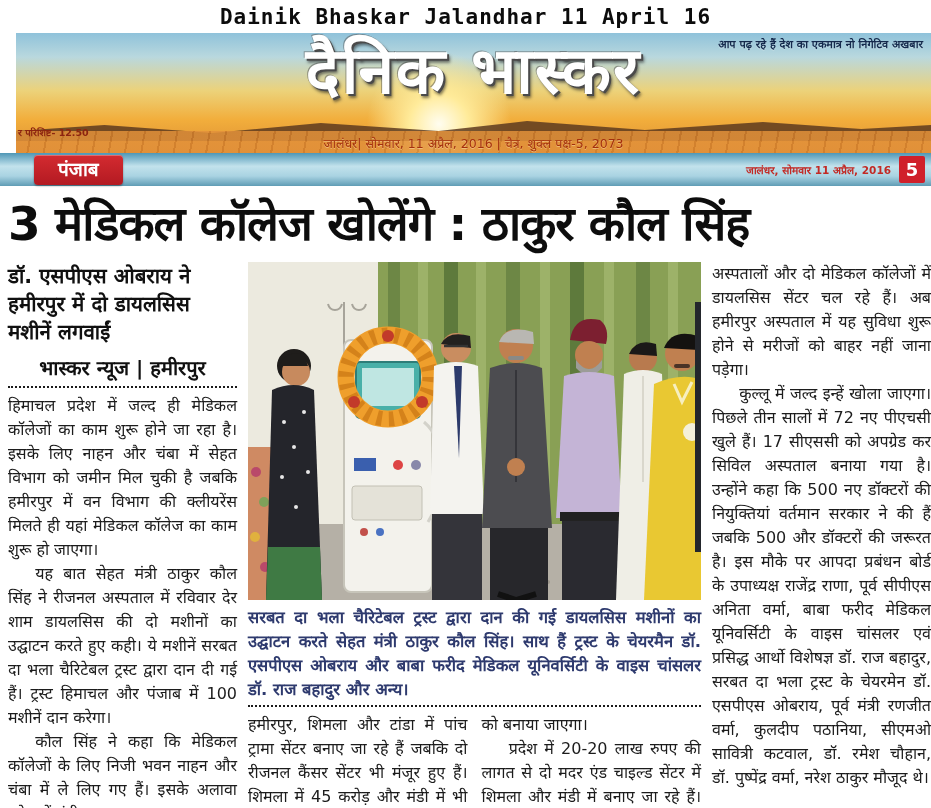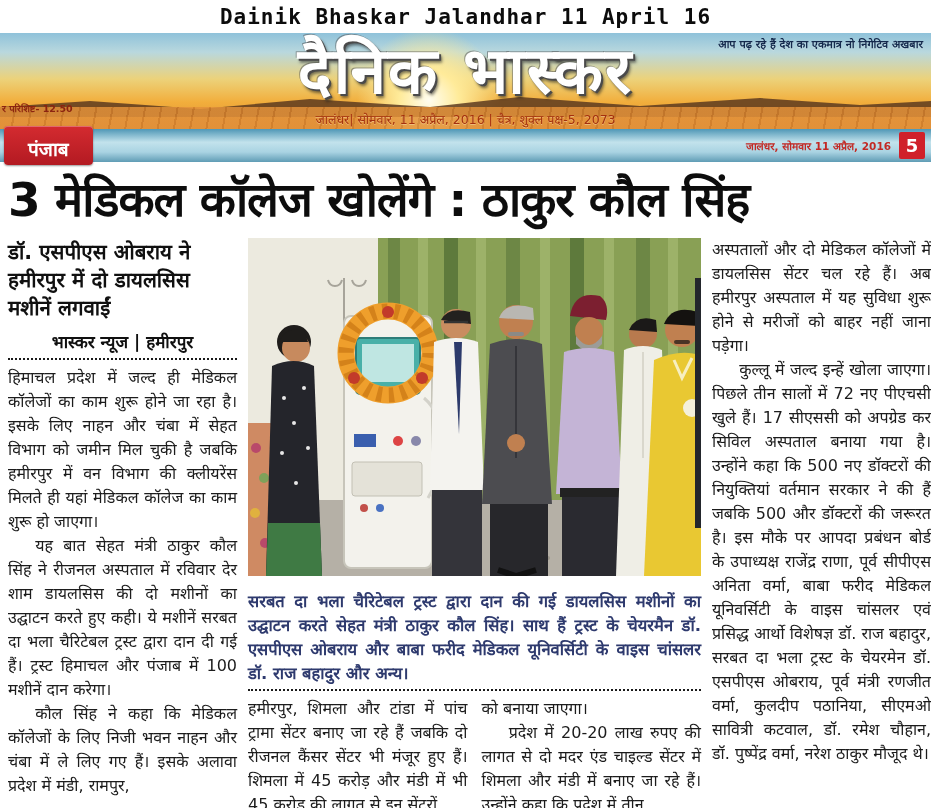--- a/index.html
+++ b/index.html
@@ -4,67 +4,67 @@
 <style>
   html,body{margin:0;padding:0;background:#ffffff;}
   body{width:931px;height:808px;overflow:hidden;font-family:"DejaVu Sans",sans-serif;color:#151515;}
   .page{width:931px;height:808px;position:relative;background:#fff;}
 
   
   .top-banner{height:33px;display:flex;align-items:center;justify-content:center;
     font-family:"DejaVu Sans Mono",monospace;font-size:21px;font-weight:bold;color:#0c0c0c;letter-spacing:1px;}
 
   
-  .masthead{position:relative;height:96px;overflow:hidden;
-    background:linear-gradient(180deg,#8fc2da 0%,#b9d8de 20%,#ecd27a 48%,#f2ae3c 72%,#de8f33 100%);}
+  .masthead{position:relative;height:120px;overflow:hidden;
+    background:linear-gradient(180deg,#8fc2da 0%,#b9d8de 20%,#ecd27a 48%,#f2ae3c 72%,#de8f33 100%);margin-left:16px;}
   .sun{position:absolute;left:38%;bottom:-46px;width:150px;height:150px;border-radius:50%;
     background:radial-gradient(circle,#fffdf0 0%,#ffeb9a 28%,rgba(255,205,80,0) 68%);}
   .mountains{position:absolute;left:0;bottom:12px;width:100%;height:26px;}
   .fieldband{position:absolute;left:0;bottom:0;width:100%;height:22px;
     background:repeating-linear-gradient(100deg,#e2913a 0 14px,#cf7d2c 14px 16px);opacity:.85;}
   .logo{position:absolute;top:-2px;left:0;width:100%;text-align:center;font-size:64px;font-weight:800;
     color:#ffffff;line-height:1.25;letter-spacing:2px;white-space:nowrap;
     text-shadow:2px 2px 0 #4a4a4a,3px 4px 3px rgba(30,30,30,.55),-1px -1px 0 rgba(80,80,80,.5);}
   .slogan{position:absolute;top:3px;right:8px;font-size:11px;font-weight:bold;color:#142a4d;
     text-shadow:0 1px 1px rgba(255,255,255,.35);}
   .price{position:absolute;left:2px;bottom:14px;font-size:9.5px;font-weight:bold;color:#8c2410;}
   .date-line{position:absolute;left:0;bottom:1px;width:100%;text-align:center;font-size:12.5px;
     font-weight:normal;color:#a5300d;text-shadow:0 1px 0 rgba(255,240,200,.4);}
 
   
   .section-bar{position:relative;height:33px;
     background:linear-gradient(180deg,#4f97b6 0%,#c2e2ec 40%,#a9d3e2 70%,#5f9cb5 100%);
     display:flex;align-items:center;}
-  .section-tab{margin-left:4px;background:linear-gradient(180deg,#d42b30,#b31a22);color:#fff;
-    font-size:19px;font-weight:800;padding:10px 24px 3px;border-radius:4px;
+  .section-tab{margin-left:34px;background:linear-gradient(180deg,#d42b30,#b31a22);color:#fff;
+    font-size:19px;font-weight:800;padding:1px 24px 3px;border-radius:4px;
     box-shadow:0 1px 2px rgba(0,0,0,.4), inset 0 1px 0 rgba(255,255,255,.3);}
   .section-right{position:absolute;right:6px;top:0;height:100%;display:flex;align-items:center;gap:8px;}
   .edition-date{font-size:10.5px;font-weight:bold;color:#c22a25;text-align:right;}
   .page-no{width:26px;height:27px;background:#d0202a;color:#fff;font-size:18px;font-weight:800;
     display:flex;align-items:center;justify-content:center;border-radius:2px;}
 
   
   .headline{padding:9px 8px 2px;font-size:47px;font-weight:800;color:#0d0d0d;
     line-height:1.25;letter-spacing:-1px;white-space:nowrap;}
 
   
   .content{display:flex;padding:6px 8px 0;gap:11px;}
   .col-left{width:229px;flex:none;}
   .col-mid{width:453px;flex:none;}
   .col-right{width:219px;flex:none;}
 
   .subhead{font-size:20.5px;font-weight:800;line-height:1.38;color:#101010;}
-  .byline{font-size:17px;font-weight:800;text-align:center;margin:7px 0 5px;color:#101010;}
+  .byline{font-size:20px;font-weight:800;text-align:center;margin:7px 0 5px;color:#101010;}
   .dotted{border:0;border-top:2px dotted #1a1a1a;height:0;margin:4px 0 6px;}
   .bodytxt{font-size:16px;line-height:1.5;text-align:justify;color:#1c1c1c;}
   .bodytxt p{margin:0;}
   .bodytxt p.ind{text-indent:1.7em;}
 
   .photo-box{width:453px;height:338px;background:#cfc9bd;position:relative;overflow:hidden;}
-  .caption{margin-top:14px;font-size:16.5px;font-weight:700;line-height:1.45;text-align:justify;color:#2e3a6e;}
+  .caption{margin-top:6px;font-size:16.5px;font-weight:700;line-height:1.45;text-align:justify;color:#2e3a6e;}
   .bottom-cols{display:flex;gap:14px;margin-top:4px;}
   .bottom-cols .bc{flex:1;}
 </style>
 </head>
 <body>
 
 <div class="page">
 
   <div class="top-banner">Dainik Bhaskar Jalandhar 11 April 16</div>
 

